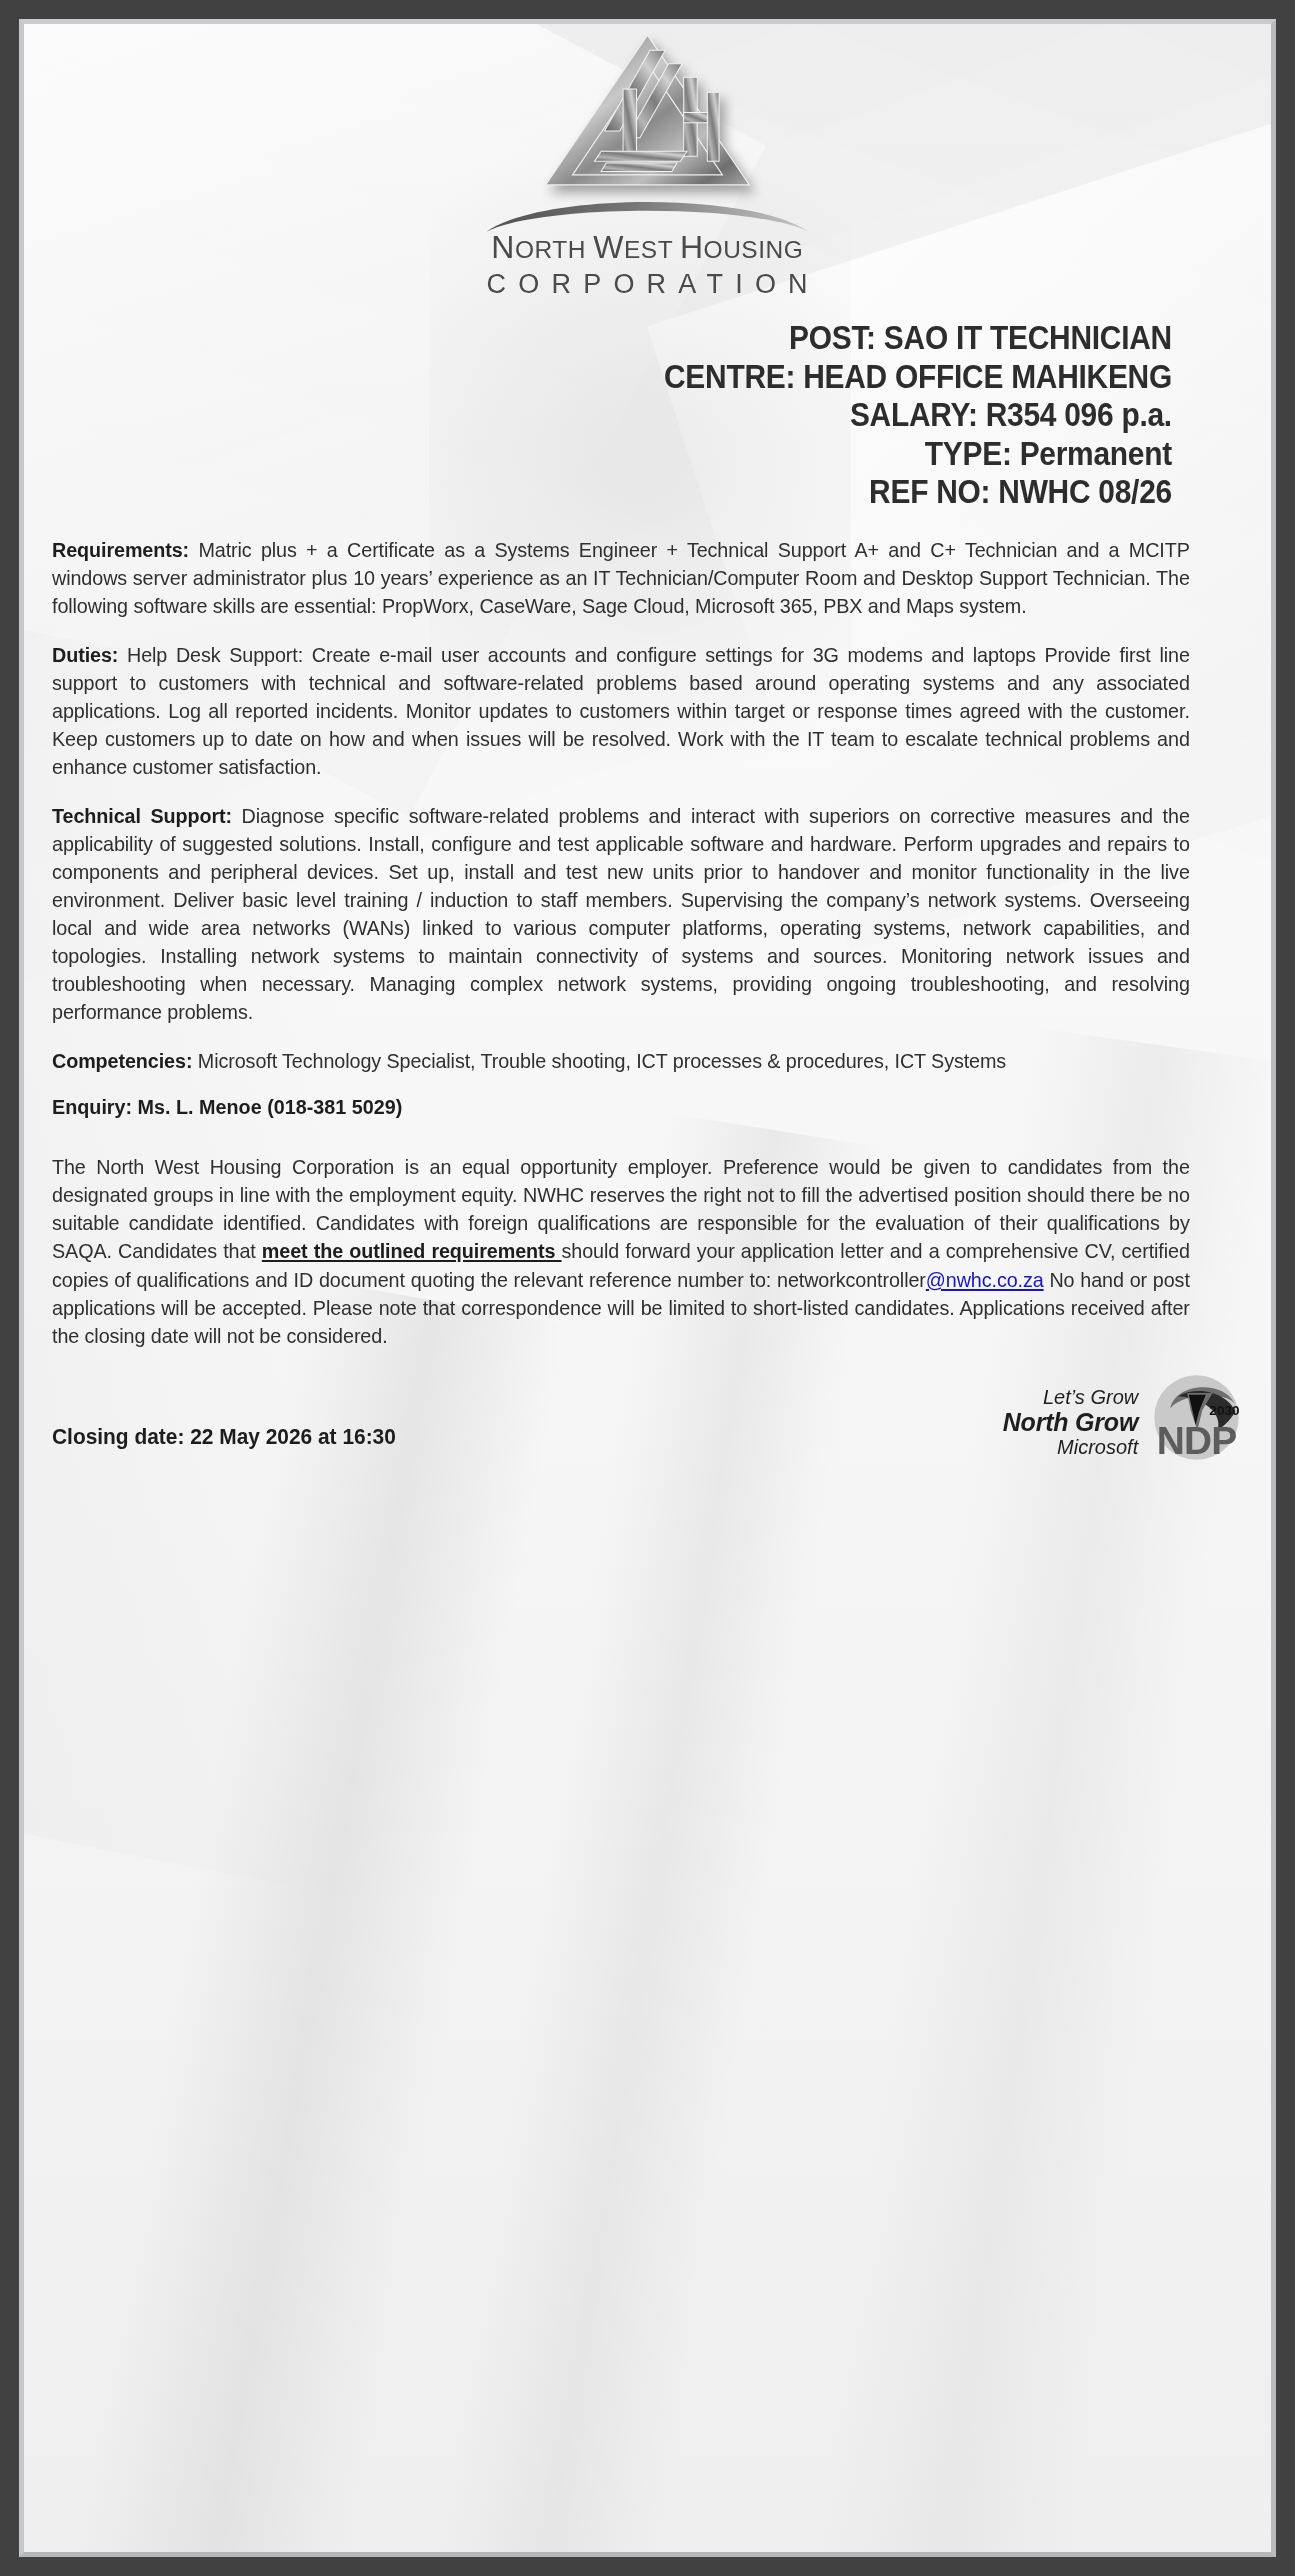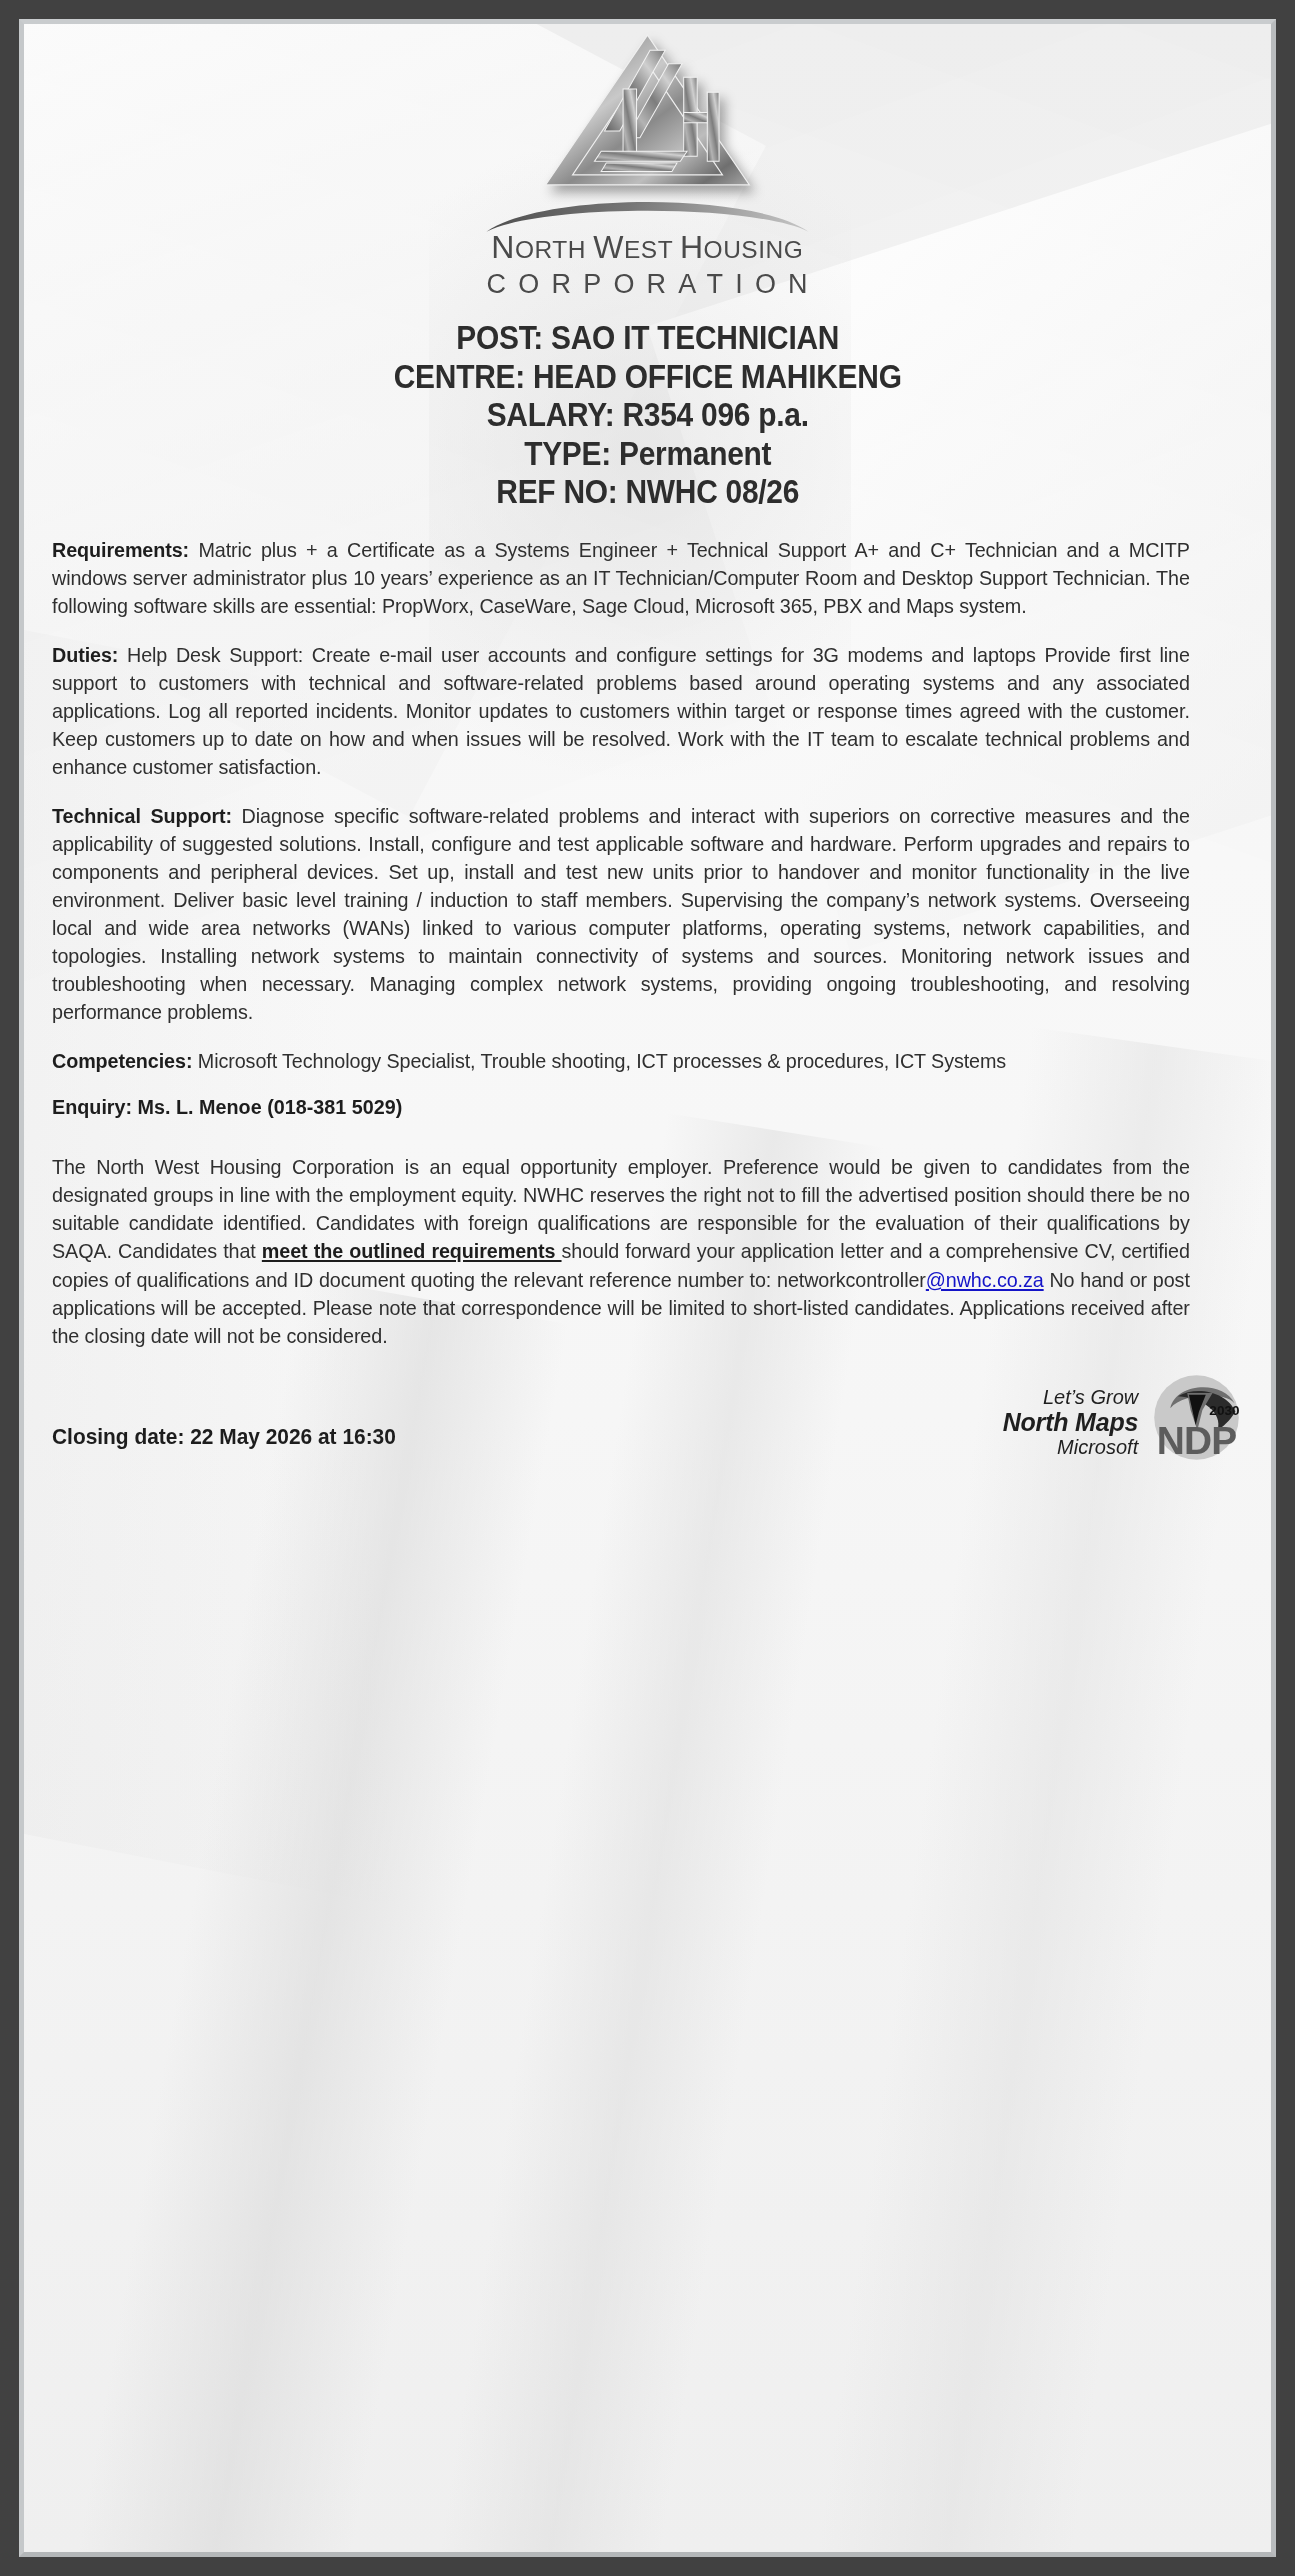--- a/index.html
+++ b/index.html
@@ -115,21 +115,21 @@
     font-size: 27px;
     font-weight: 400;
     letter-spacing: 12.2px;
     color: #4a4a4a;
     margin-top: 5.9px;
     padding-left: 11.8px;
   }
 
   
   #headline {
-    text-align: center;
+    text-align: right;
     margin-top: 18.6px;
     color: #2d2d2d;
   }
   #headline div {
     font-family: "Liberation Sans Narrow", "Liberation Sans", sans-serif;
     font-weight: bold;
     font-size: 34px;
     line-height: 1.13;
     letter-spacing: -0.3px;
     transform: scaleX(0.88);
@@ -293,21 +293,21 @@
         <p id="enquiry">Enquiry: Ms. L. Menoe (018-381 5029)</p>
 
         <p class="para"><span>The North West Housing Corporation is an equal opportunity employer. Preference would be given to candidates from the designated groups in line with the employment equity. NWHC reserves the right not to fill the advertised position should there be no suitable candidate identified. Candidates with foreign qualifications are responsible for the evaluation of their qualifications by SAQA. Candidates that </span><span class="u-bold">meet the outlined requirements </span><span>should forward your application letter and a comprehensive CV, certified copies of qualifications and ID document quoting the relevant reference number to: networkcontroller</span><a class="maillink" href="#">@nwhc.co.za</a><span> No hand or post applications will be accepted. Please note that correspondence will be limited to short-listed candidates. Applications received after the closing date will not be considered.</span></p>
 
         <div id="footer">
           <div id="closing">Closing date: 22 May 2026 at 16:30</div>
 
           <div id="footer-right">
             <div id="slogan">
               <div class="l1">Let’s Grow</div>
-              <div class="l2">North Maps</div>
+              <div class="l2">North Grow</div>
               <div class="l3">Microsoft</div>
             </div>
 
             <div>
               <svg id="ndp" viewBox="0 0 110 110" xmlns="http://www.w3.org/2000/svg" aria-hidden="true">
                 <circle cx="55" cy="55" r="50" fill="#c9c9c9"></circle>
                 <path d="M24 44 C 30 14, 86 10, 100 38 C 86 24, 40 26, 24 44 Z" fill="#6f6f6f"></path>
                 <path d="M33 30 C 56 16, 92 26, 101 48 C 94 60, 86 66, 80 70 C 86 50, 64 32, 33 30 Z" fill="#2b2b2b"></path>
                 <path d="M44 26 L74 26 L62 46 L56 70 L48 46 Z" fill="#6f6f6f"></path>
                 <path d="M46 28 L66 28 L58 48 L54 64 Z" fill="#111111"></path>

